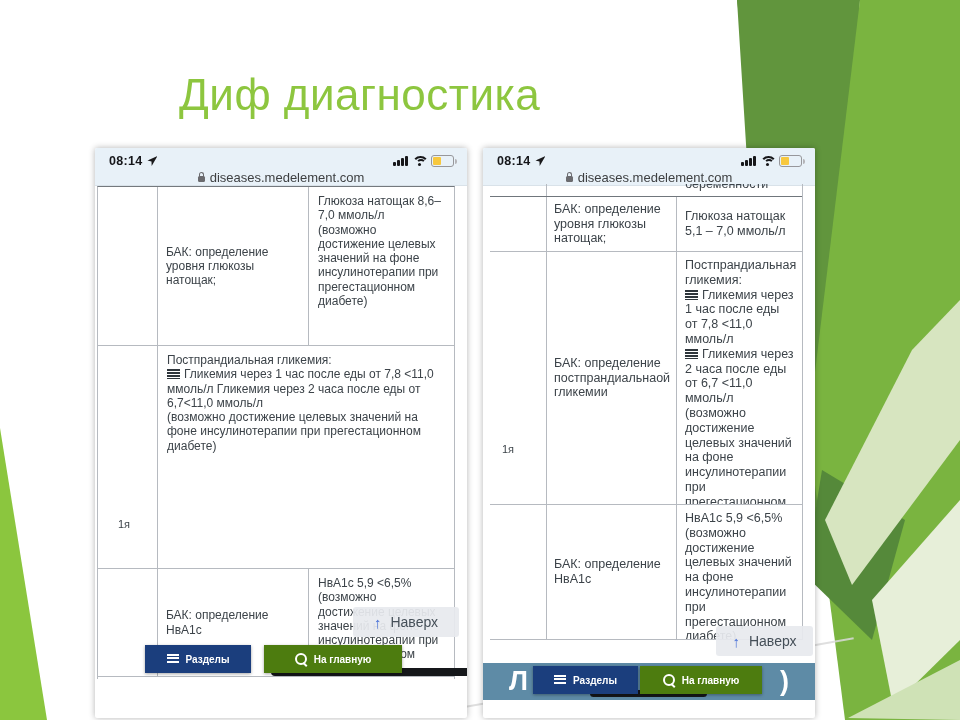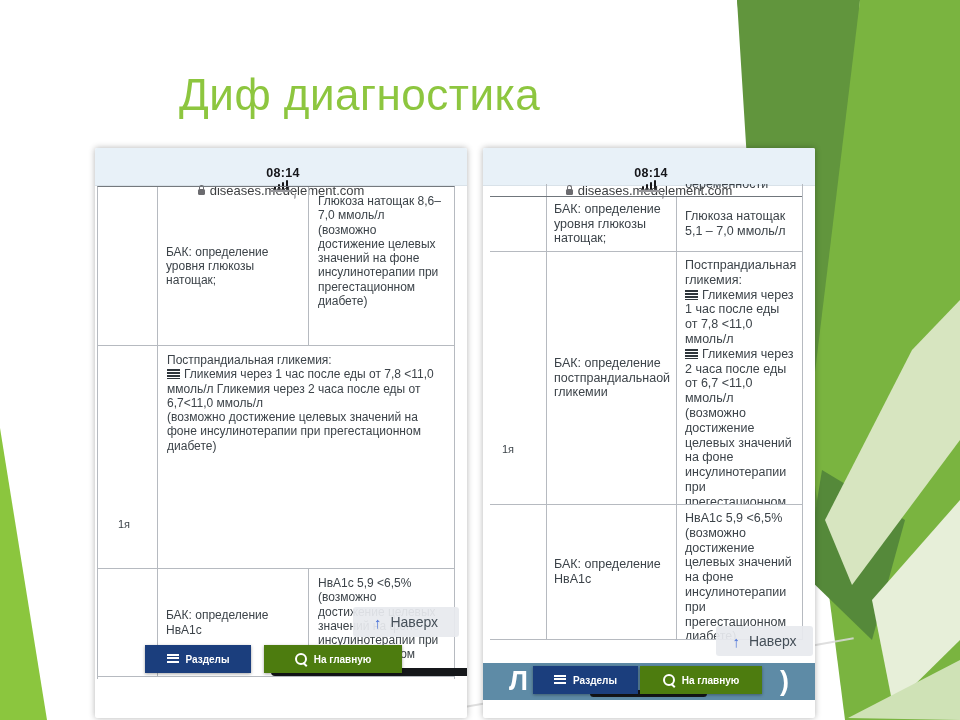--- a/index.html
+++ b/index.html
@@ -17,21 +17,21 @@
   .title{position:absolute;left:179px;top:70px;font-size:44px;letter-spacing:.5px;
          color:#8dc63f;z-index:2;white-space:nowrap;}
 
   
   .card{position:absolute;top:148px;height:570px;background:#fff;z-index:3;overflow:hidden;
         border-radius:2px;box-shadow:0 0 6px rgba(0,0,0,.30);}
   .card-left{left:95px;width:372px;}
   .card-right{left:483px;width:332px;}
 
   .ph-header{height:37px;background:#e8f1f8;border-bottom:1px solid #d9e2e9;}
-  .status{display:flex;align-items:center;padding:18px 10px 0 14px;height:16px;flex-direction:column;}
+  .status{display:flex;align-items:center;padding:5px 10px 0 14px;height:16px;}
   .time{font-size:12.5px;font-weight:bold;color:#15161a;letter-spacing:.3px;}
   .loc{width:10px;height:10px;margin-left:5px;background:#1a1a1c;
        clip-path:polygon(100% 0,42% 100%,40% 56%,0 46%);}
   .sp{flex:1;}
   .sig{display:flex;align-items:flex-end;gap:1.5px;margin-right:4px;}
   .sig i{width:2.6px;background:#17171a;border-radius:1px;}
   .sig i:nth-child(1){height:4px}.sig i:nth-child(2){height:6px}
   .sig i:nth-child(3){height:8px}.sig i:nth-child(4){height:10px}
   .wifi{position:relative;width:15px;height:11px;overflow:hidden;margin-right:4px;}
   .wifi::before{content:"";position:absolute;left:0;top:0;width:13px;height:13px;border-radius:50%;

